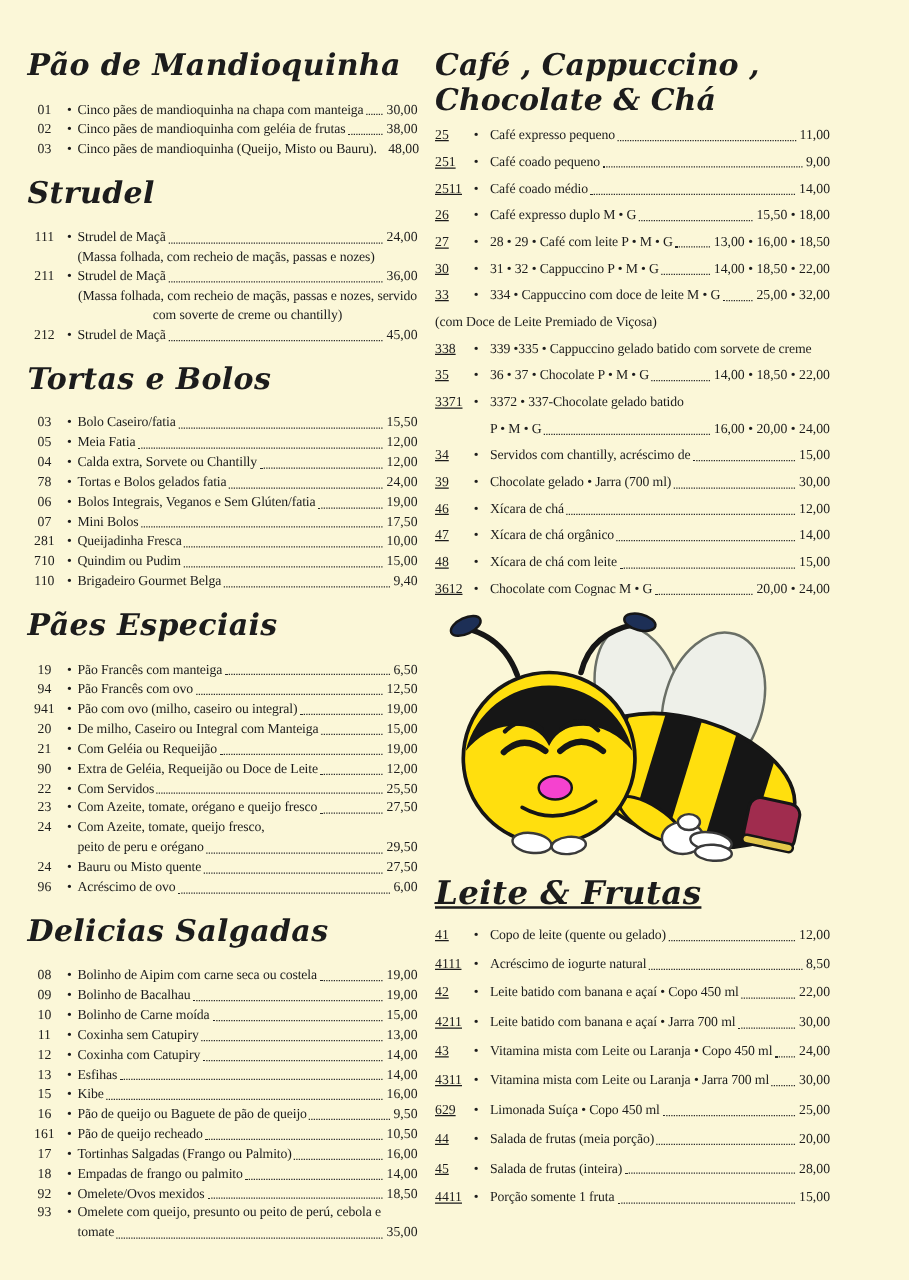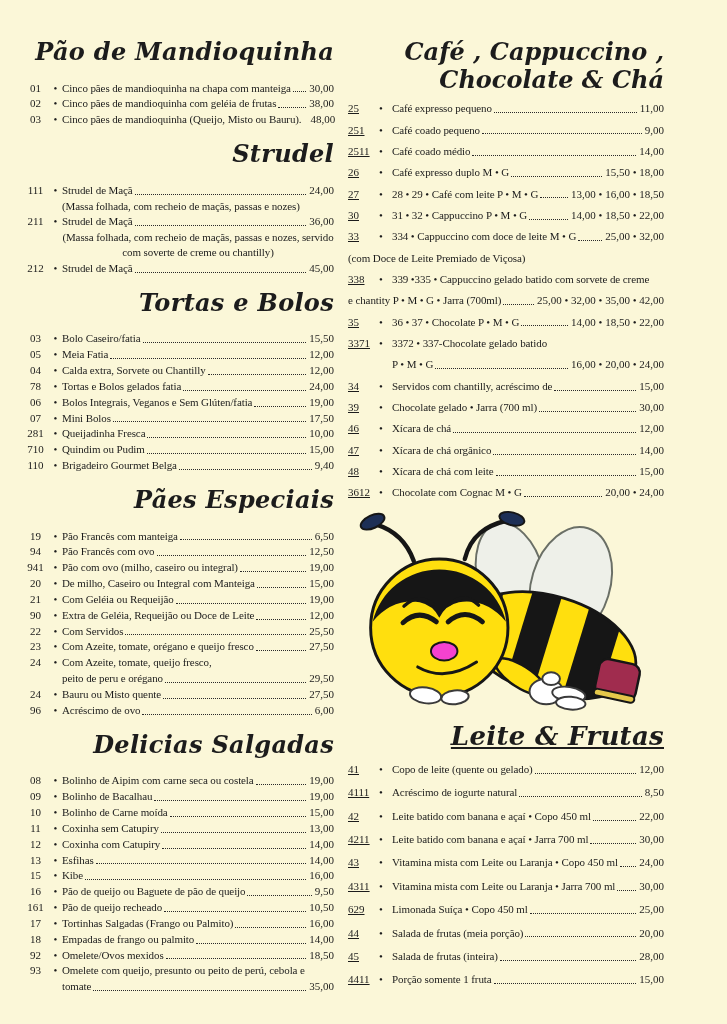--- a/index.html
+++ b/index.html
@@ -16,21 +16,21 @@
     display:flex;
     overflow:hidden;
   }
   .col{flex:0 0 auto;}
   .col-left{width:312px;margin-right:14px;}
   .col-right{width:316px;}
   .section-title{
     font-family:"DejaVu Serif", serif;
     font-style:italic;font-weight:bold;
     font-size:24px;line-height:1.15;
-    text-align:right;
+    text-align:left;
     margin:13px 0 15px;
     letter-spacing:.3px;
   }
   .menu-section:first-child .section-title{margin-top:0;}
   #right-top .menu-section:first-child .section-title{font-size:24px;margin-bottom:8px;letter-spacing:0;}
   #right-bottom .section-title{font-size:26px;margin:8px 0 10px;text-decoration:underline;}
   .row{display:flex;align-items:flex-end;font-size:11px;line-height:1.35;}
   .row .name{letter-spacing:-0.1px;}
   .row.p .name{white-space:nowrap;}
   .row-left{margin-bottom:1px;text-align:center;}
@@ -410,25 +410,20 @@
             <span class="dots"></span>
             <span class="price">25,00 • 32,00</span>
           </div>
           <div class="row row-right">
             <span class="name">(com Doce de Leite Premiado de Viçosa)</span>
           </div>
           <div class="row row-right">
             <span class="num">338</span>
             <span class="bullet">•</span>
             <span class="name">339 •335 • Cappuccino gelado batido com sorvete de creme</span>
-          </div>
-          <div class="row row-right p">
-            <span class="name">e chantity P • M • G • Jarra (700ml)</span>
-            <span class="dots"></span>
-            <span class="price">25,00 • 32,00 • 35,00 • 42,00</span>
           </div>
           <div class="row row-right p">
             <span class="num">35</span>
             <span class="bullet">•</span>
             <span class="name">36 • 37 • Chocolate P • M • G</span>
             <span class="dots"></span>
             <span class="price">14,00 • 18,50 • 22,00</span>
           </div>
           <div class="row row-right">
             <span class="num">3371</span>

